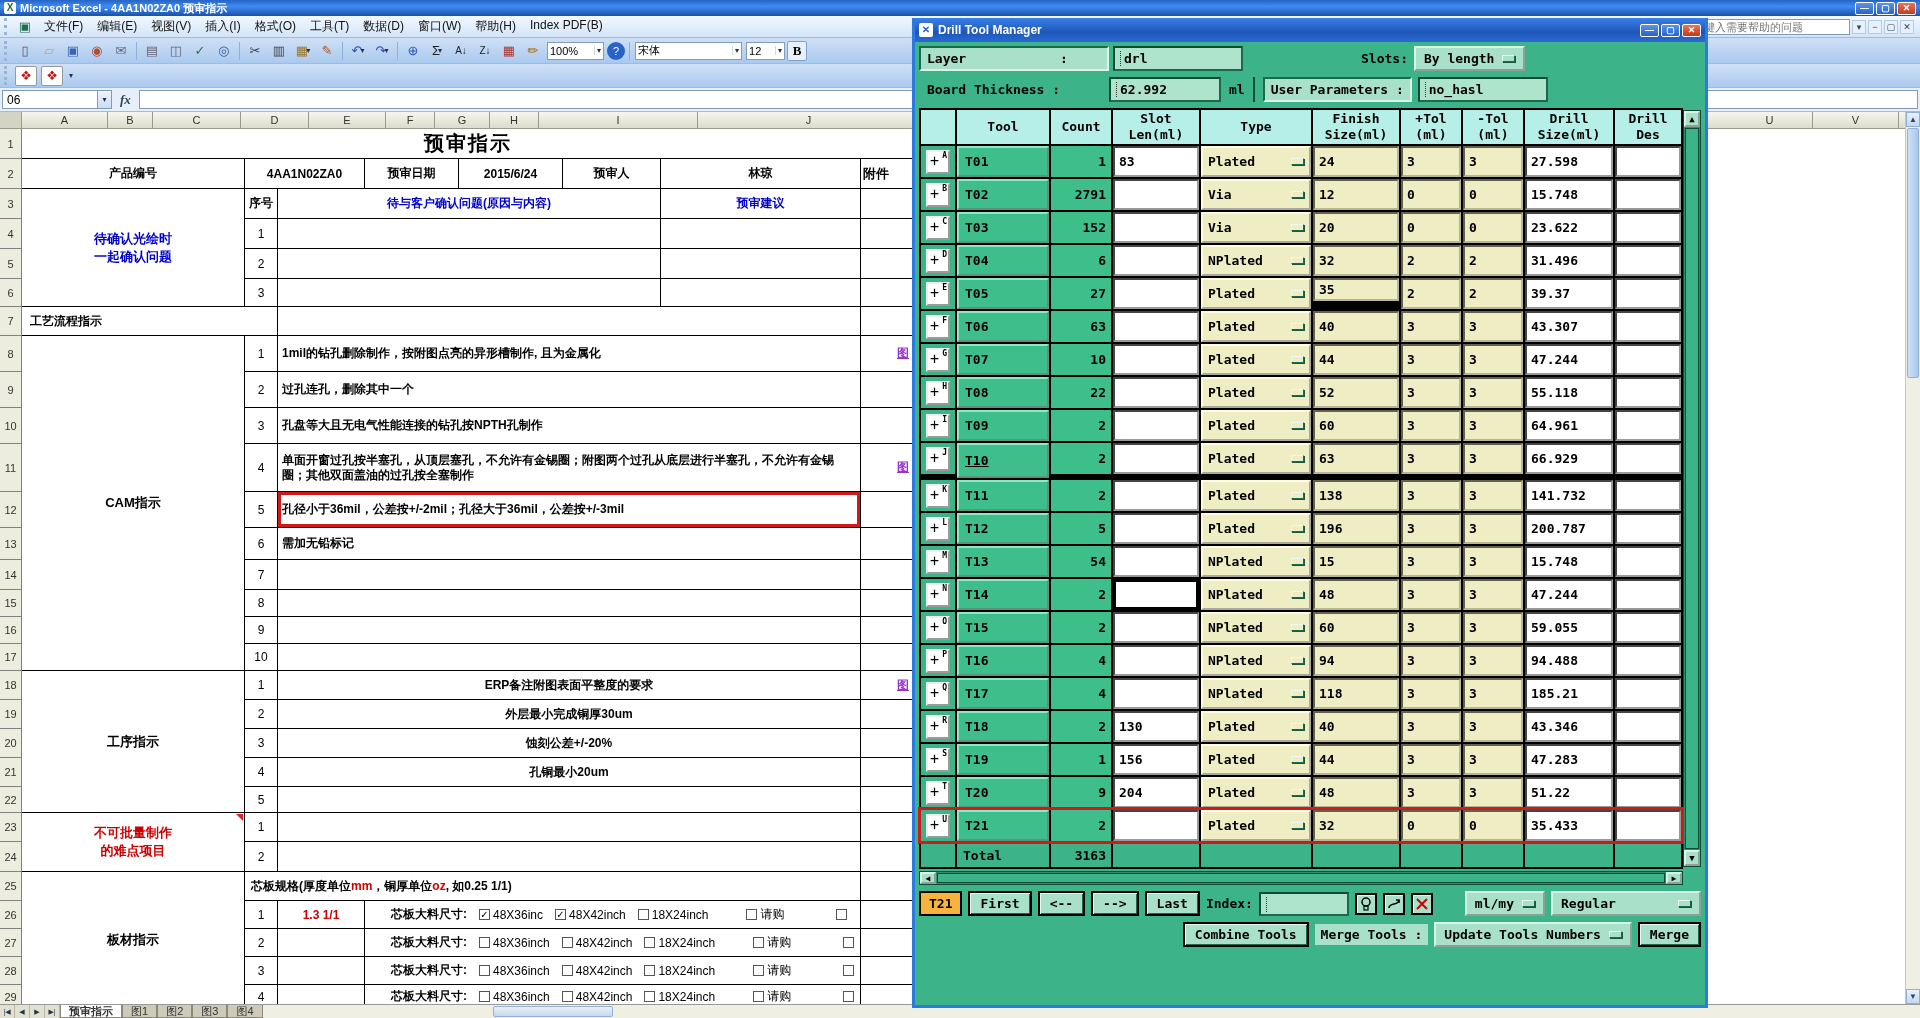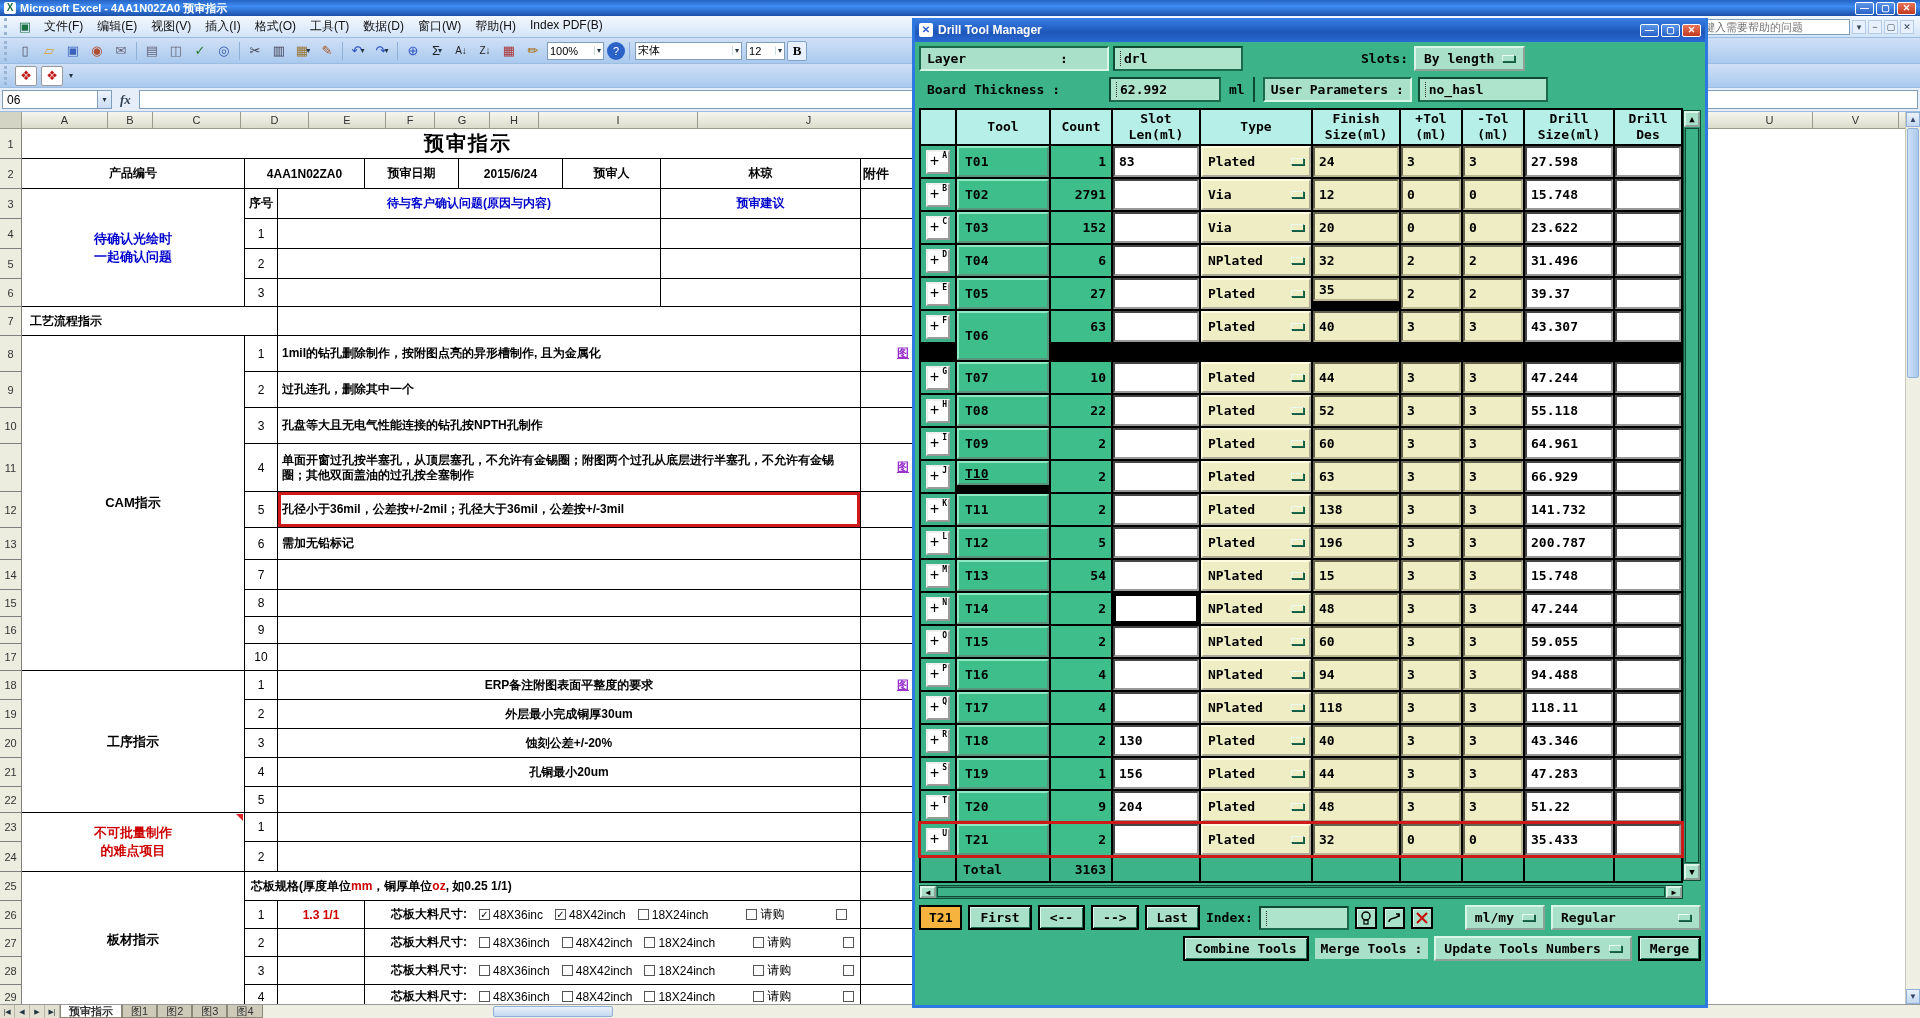--- a/index.html
+++ b/index.html
@@ -885,21 +885,21 @@
             <div class="c-w" style="height: 31px;">39.37</div>
             <div class="c-w" style="height: 31px;"></div>
           </div>
           <div class="dgrid drow" style="margin-bottom: 2px;">
             <div class="c-icon" style="height: 31px;">
               <span class="iconbtn">
                 <span class="plus">+</span>
                 <span class="ltr">F</span>
               </span>
             </div>
-            <div class="c-tool" style="height: 49px;">T06</div>
+            <div class="c-tool" style="height: 31px;">T06</div>
             <div class="c-count" style="height: 31px;">63</div>
             <div class="c-w" style="height: 31px;"></div>
             <div class="c-type" style="height: 31px;">
               <span>Plated</span>
               <span class="ind k"></span>
             </div>
             <div class="c-k" style="height: 31px;">40</div>
             <div class="c-k" style="height: 31px;">3</div>
             <div class="c-k" style="height: 31px;">3</div>
             <div class="c-w" style="height: 31px;">43.307</div>
@@ -965,21 +965,21 @@
             <div class="c-w" style="height: 31px;">64.961</div>
             <div class="c-w" style="height: 31px;"></div>
           </div>
           <div class="dgrid drow" style="margin-bottom: 2px;">
             <div class="c-icon" style="height: 31px;">
               <span class="iconbtn">
                 <span class="plus">+</span>
                 <span class="ltr">J</span>
               </span>
             </div>
-            <div class="c-tool" style="height: 24px; text-decoration: underline;">T10</div>
+            <div class="c-tool" style="height: 35px; text-decoration: underline;">T10</div>
             <div class="c-count" style="height: 31px;">2</div>
             <div class="c-w" style="height: 31px;"></div>
             <div class="c-type" style="height: 31px;">
               <span>Plated</span>
               <span class="ind k"></span>
             </div>
             <div class="c-k" style="height: 31px;">63</div>
             <div class="c-k" style="height: 31px;">3</div>
             <div class="c-k" style="height: 31px;">3</div>
             <div class="c-w" style="height: 31px;">66.929</div>
@@ -1115,21 +1115,21 @@
             <div class="c-tool" style="height: 31px;">T17</div>
             <div class="c-count" style="height: 31px;">4</div>
             <div class="c-w" style="height: 31px;"></div>
             <div class="c-type" style="height: 31px;">
               <span>NPlated</span>
               <span class="ind k"></span>
             </div>
             <div class="c-k" style="height: 31px;">118</div>
             <div class="c-k" style="height: 31px;">3</div>
             <div class="c-k" style="height: 31px;">3</div>
-            <div class="c-w" style="height: 31px;">118.11</div>
+            <div class="c-w" style="height: 31px;">185.21</div>
             <div class="c-w" style="height: 31px;"></div>
           </div>
           <div class="dgrid drow" style="margin-bottom: 2px;">
             <div class="c-icon" style="height: 31px;">
               <span class="iconbtn">
                 <span class="plus">+</span>
                 <span class="ltr">R</span>
               </span>
             </div>
             <div class="c-tool" style="height: 31px;">T18</div>

